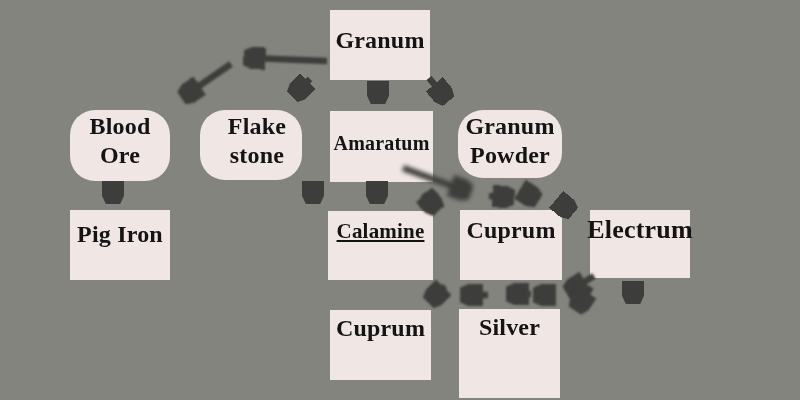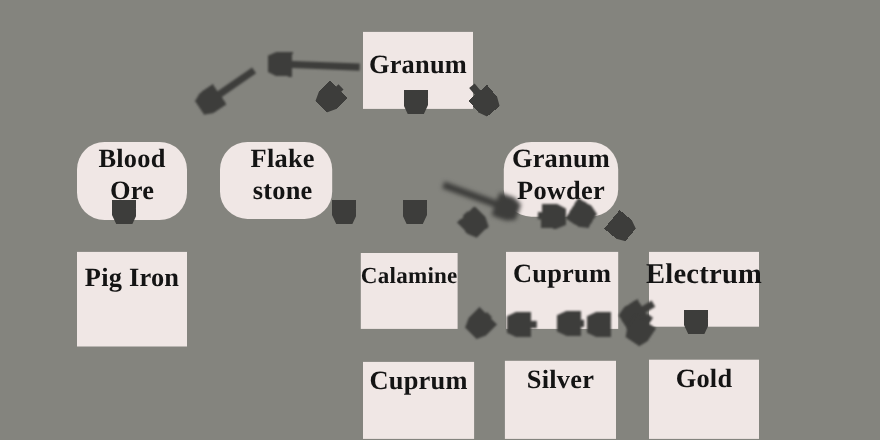--- a/index.html
+++ b/index.html
@@ -22,21 +22,20 @@
     font-weight:700;
     font-size:24px;
     line-height:1.22;
     text-align:center;
     white-space:pre-line;
     display:flex;
     justify-content:center;
     align-items:flex-start;
     box-sizing:border-box;
     letter-spacing:0.2px;
-    margin-top:19px;
   }
   .pad2{padding-top:2px;border-radius:25px;}
   .pad4{padding-top:4px;}
   .pad6{padding-top:6px;}
   .pad8{padding-top:8px;}
   .pad10{padding-top:10px;}
   .pad16{padding-top:16px;}
   .pad20{padding-top:20px;}
   .fs20{font-size:20px;}
   .fs21{font-size:21px;}
@@ -55,31 +54,31 @@
 <body>
 
 <div id="screen">
 
   <div class="node pad16" style="left:330px;top:10px;width:100px;height:70px;">Granum</div>
 
   <div class="node pad2" style="left:70px;top:110px;width:100px;height:71px;">Blood
 Ore</div>
   <div class="node pad2" style="left:200px;top:110px;width:102px;height:70px;padding-left:12px;">Flake
 stone</div>
+  <div class="node pad20 fs20" style="left:330px;top:111px;width:103px;height:71px;">Amaratum</div>
   <div class="node pad2" style="left:458px;top:110px;width:104px;height:68px;">Granum
 Powder</div>
 
-  <div class="node pad10" style="left:70px;top:210px;width:100px;height:86px;">Pig Iron</div>
-  <div class="node pad8 fs21" style="left:328px;top:211px;width:88px;height:69px;">Calamine</div>
+  <div class="node pad10" style="left:70px;top:210px;width:100px;height:70px;">Pig Iron</div>
+  <div class="node pad8 fs21" style="left:328px;top:211px;width:105px;height:69px;text-decoration:underline;">Calamine</div>
   <div class="node pad6" style="left:460px;top:210px;width:102px;height:70px;">Cuprum</div>
   <div class="node pad4 fs22" style="left:590px;top:210px;width:100px;height:68px;">Electrum</div>
 
   <div class="node pad4" style="left:330px;top:310px;width:101px;height:70px;">Cuprum</div>
-  <div class="node pad4" style="left:459px;top:309px;width:101px;height:71px;">Silver</div>
-  <div class="node pad4" style="left:590px;top:308px;width:100px;height:72px;">Gold</div>
+  <div class="node pad4" style="left:459px;top:309px;width:101px;height:89px;">Silver</div>
 
   <svg class="arrows" viewBox="0 0 800 400" xmlns="http://www.w3.org/2000/svg">
     <defs>
       <marker id="ah" viewBox="0 0 10 10" refX="7.5" refY="5" markerWidth="3.4" markerHeight="3.4" orient="auto">
         <path class="hd" d="M0,0.6 L9.5,5 L0,9.4 L3.2,5 Z"></path>
       </marker>
     </defs>
 
     <path class="b1 w7" d="M327,61 L249,58" marker-end="url(#ah)"></path>
     <path class="b1 w7" d="M231,64 L186,95" marker-end="url(#ah)"></path>

